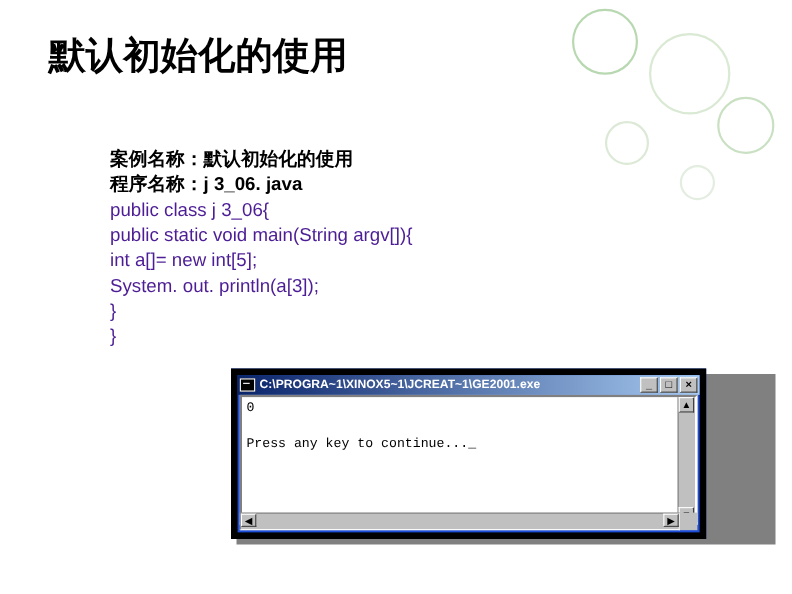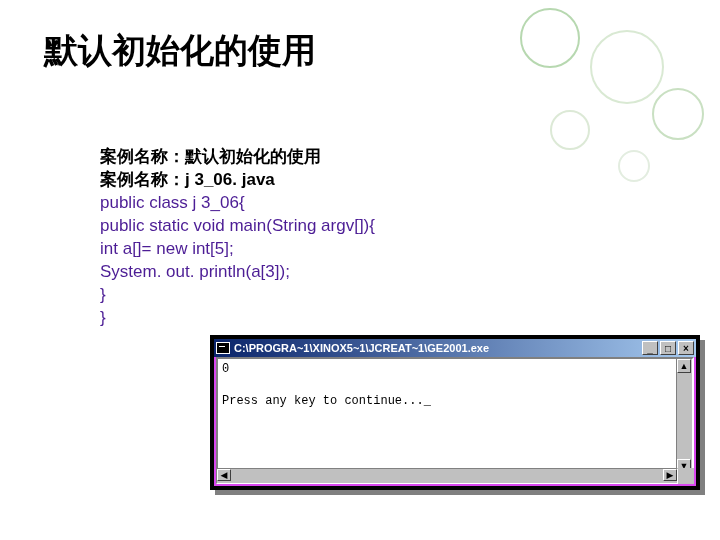--- a/index.html
+++ b/index.html
@@ -4,25 +4,25 @@
 <style>
   html,body{margin:0;padding:0;width:720px;height:540px;background:#fff;font-family:Arial,"Microsoft YaHei",sans-serif;overflow:hidden}
   .bg-dots{position:absolute;top:0;right:0;width:220px;height:200px;pointer-events:none}
   .dot{position:absolute;border-radius:50%;border:2px solid;background:#fff}
   .d1{width:56px;height:56px;top:8px;right:140px;border-color:#b7d8b0}
   .d2{width:70px;height:70px;top:30px;right:56px;border-color:#d9e9d3}
   .d3{width:48px;height:48px;top:88px;right:16px;border-color:#c9e0c2}
   .d4{width:36px;height:36px;top:110px;right:130px;border-color:#dce9d6}
   .d5{width:28px;height:28px;top:150px;right:70px;border-color:#e3ede0}
   .title{position:absolute;top:28px;left:44px;font-size:34px;font-weight:900;color:#000;font-family:Liberation Sans, sans-serif}
-  .box{position:absolute;top:146px;left:100px;width:350px;background:#fff;z-index:2}
+  .box{position:absolute;top:134px;left:100px;width:350px;background:#fff;z-index:2}
   .line1,.line2{font-weight:700;font-size:17px;font-family:"SimHei","Microsoft YaHei",sans-serif;color:#000;line-height:1.35}
   .code{font-size:17px;font-family:Arial,sans-serif;color:#4c1d95;line-height:1.35}
   .shadow{position:absolute;top:340px;left:215px;width:490px;height:155px;background:#808080}
-  .console{position:absolute;top:335px;left:210px;width:490px;height:155px;border:4px solid #000000;background:#d946ef;box-sizing:border-box;z-index:3}
+  .console{position:absolute;top:335px;left:210px;width:432px;height:155px;border:6px solid #000000;background:#1d4ed8;box-sizing:border-box;z-index:3}
   .titlebar{height:18px;background:linear-gradient(to right,#0a246a,#a6caf0);display:flex;align-items:center;justify-content:space-between;padding:0 2px}
   .tb-left{display:flex;align-items:center;gap:4px}
   .cmdicon{width:14px;height:12px;background:#000;border:1px solid #fff;box-sizing:border-box}
   .cmdicon::before{content:"";display:block;width:6px;height:1px;background:#fff;margin:3px 0 0 2px}
   .tbtitle{color:#fff;font-size:11px;font-family:Tahoma,Arial;font-weight:700}
   .tb-btns{display:flex;gap:2px}
   .winbtn{width:16px;height:14px;background:#c0c0c0;border:1px solid;border-color:#fff #404040 #404040 #fff;box-sizing:border-box;display:flex;align-items:center;justify-content:center;font-size:10px;font-family:Arial;font-weight:700;color:#000}
   .console-body{background:#fff;height:118px;margin:0 2px;border:2px solid;border-color:#808080 #fff #fff #808080;box-sizing:border-box;position:relative;overflow:hidden}
   .cout{position:absolute;top:2px;left:4px;font-family:"Courier New",monospace;font-size:12px;color:#000;line-height:1.35;white-space:pre}
   .sbv{position:absolute;right:0;top:0;width:16px;height:100%;background:#c0c0c0;border-left:1px solid #808080;box-sizing:border-box}
@@ -40,21 +40,21 @@
     <div class="dot d2"></div>
     <div class="dot d3"></div>
     <div class="dot d4"></div>
     <div class="dot d5"></div>
 </div>
 
 <div class="title">默认初始化的使用</div>
 
 <div class="box">
   <div class="line1">案例名称：默认初始化的使用</div>
-  <div class="line2">案例名称：j 3_06. java</div>
+  <div class="line2">程序名称：j 3_06. java</div>
   <div class="code" style="white-space:pre-line">public class j 3_06{
 public static void main(String argv[]){
 int a[]= new int[5];
 System. out. println(a[3]);
 }
 }</div>
 </div>
 
 <div class="shadow"></div>
 

